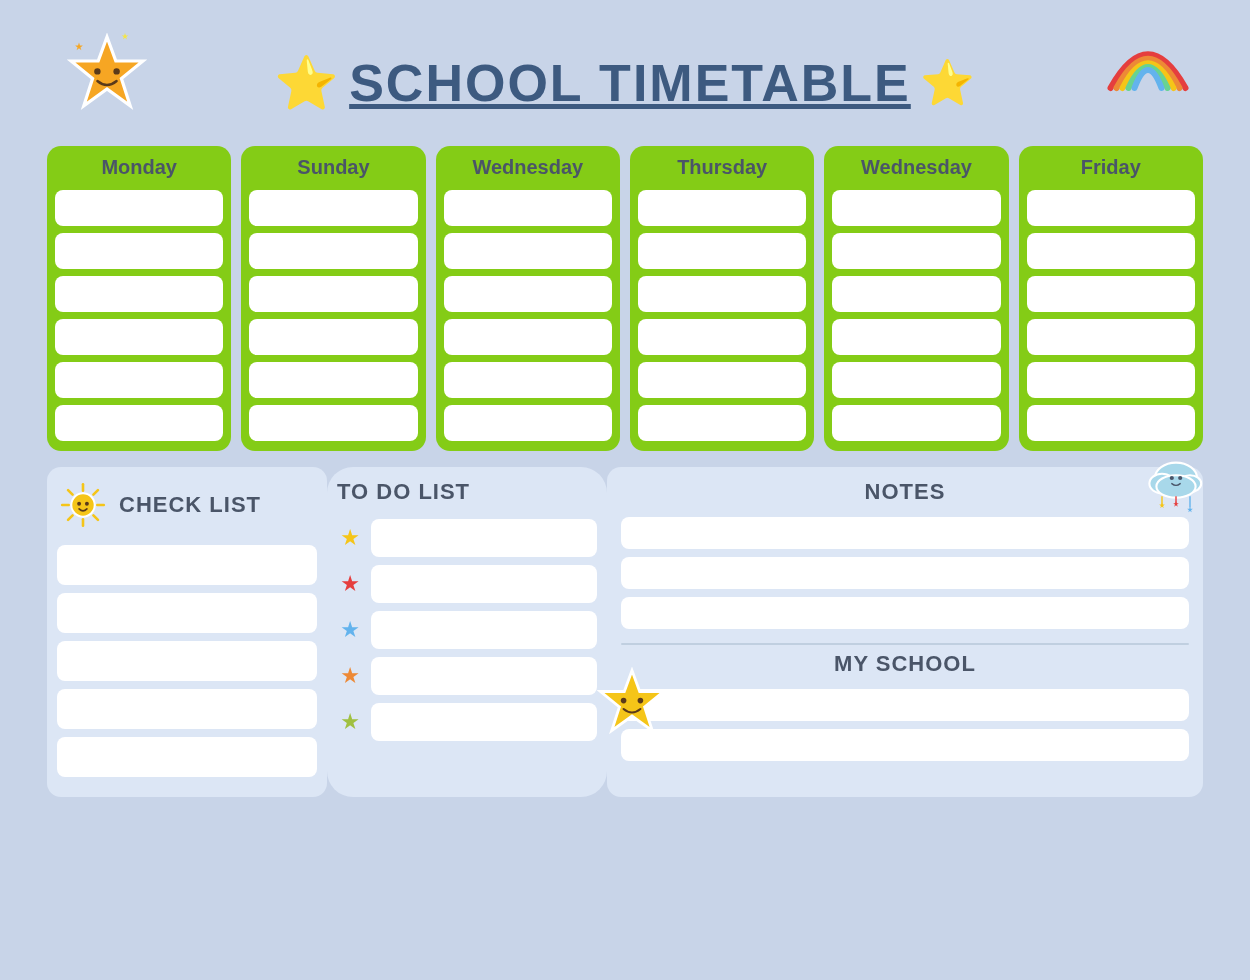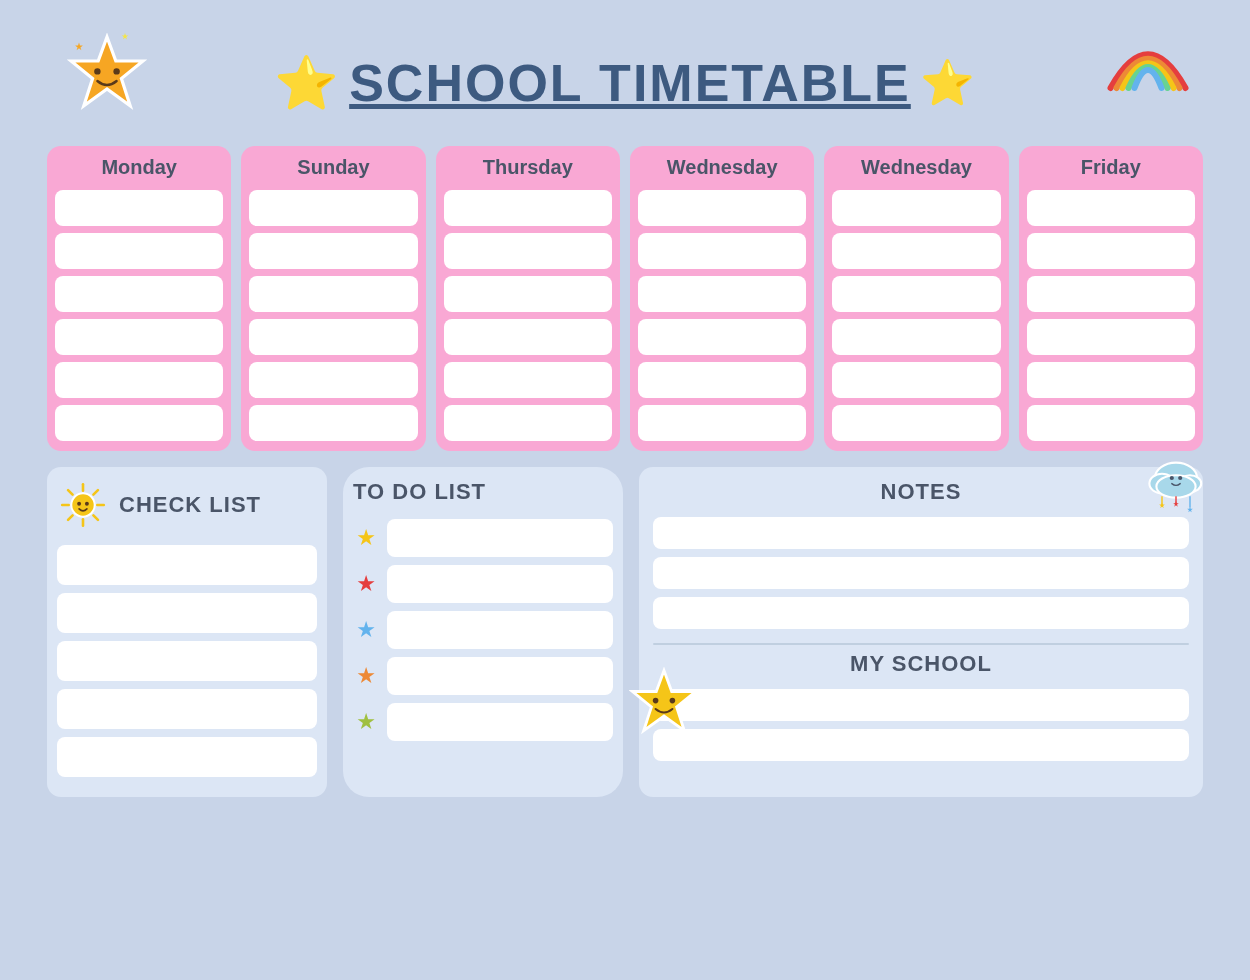--- a/index.html
+++ b/index.html
@@ -68,21 +68,21 @@
     }
 
     
     .timetable {
       display: grid;
       grid-template-columns: repeat(6, 1fr);
       gap: 10px;
       margin-bottom: 16px;
     }
     .day-column {
-      background: #f9a8d4;
+      background: #84cc16;
       border-radius: 14px;
       padding: 10px 8px;
       display: flex;
       flex-direction: column;
       gap: 7px;
     }
     .day-header {
       font-size: 20px;
       font-weight: 700;
       color: #4a5568;
@@ -93,21 +93,21 @@
       background: white;
       border-radius: 8px;
       height: 36px;
       width: 100%;
     }
 
     
     .bottom-section {
       display: grid;
       grid-template-columns: 280px 280px 1fr;
-      gap: 16px;
+      gap: 0;
       height: 330px;
     }
 
     
     .check-list-panel {
       background: #dce6f5;
       border-radius: 14px;
       padding: 12px 10px;
       display: flex;
       flex-direction: column;
@@ -273,30 +273,30 @@
     <div class="day-column">
       <div class="day-header">Sunday</div>
       <div class="time-slot"></div>
       <div class="time-slot"></div>
       <div class="time-slot"></div>
       <div class="time-slot"></div>
       <div class="time-slot"></div>
       <div class="time-slot"></div>
     </div>
     <div class="day-column">
+      <div class="day-header">Wednesday</div>
+      <div class="time-slot"></div>
+      <div class="time-slot"></div>
+      <div class="time-slot"></div>
+      <div class="time-slot"></div>
+      <div class="time-slot"></div>
+      <div class="time-slot"></div>
+    </div>
+    <div class="day-column">
       <div class="day-header">Thursday</div>
-      <div class="time-slot"></div>
-      <div class="time-slot"></div>
-      <div class="time-slot"></div>
-      <div class="time-slot"></div>
-      <div class="time-slot"></div>
-      <div class="time-slot"></div>
-    </div>
-    <div class="day-column">
-      <div class="day-header">Wednesday</div>
       <div class="time-slot"></div>
       <div class="time-slot"></div>
       <div class="time-slot"></div>
       <div class="time-slot"></div>
       <div class="time-slot"></div>
       <div class="time-slot"></div>
     </div>
     <div class="day-column">
       <div class="day-header">Wednesday</div>
       <div class="time-slot"></div>

